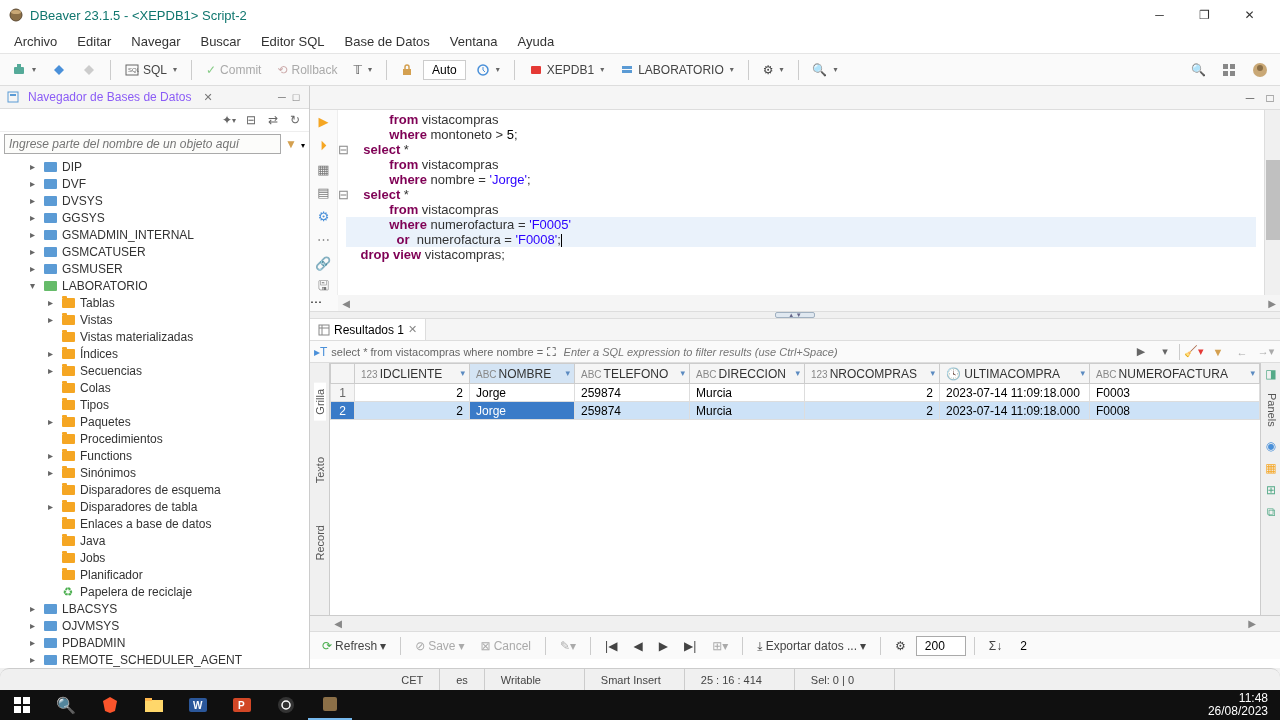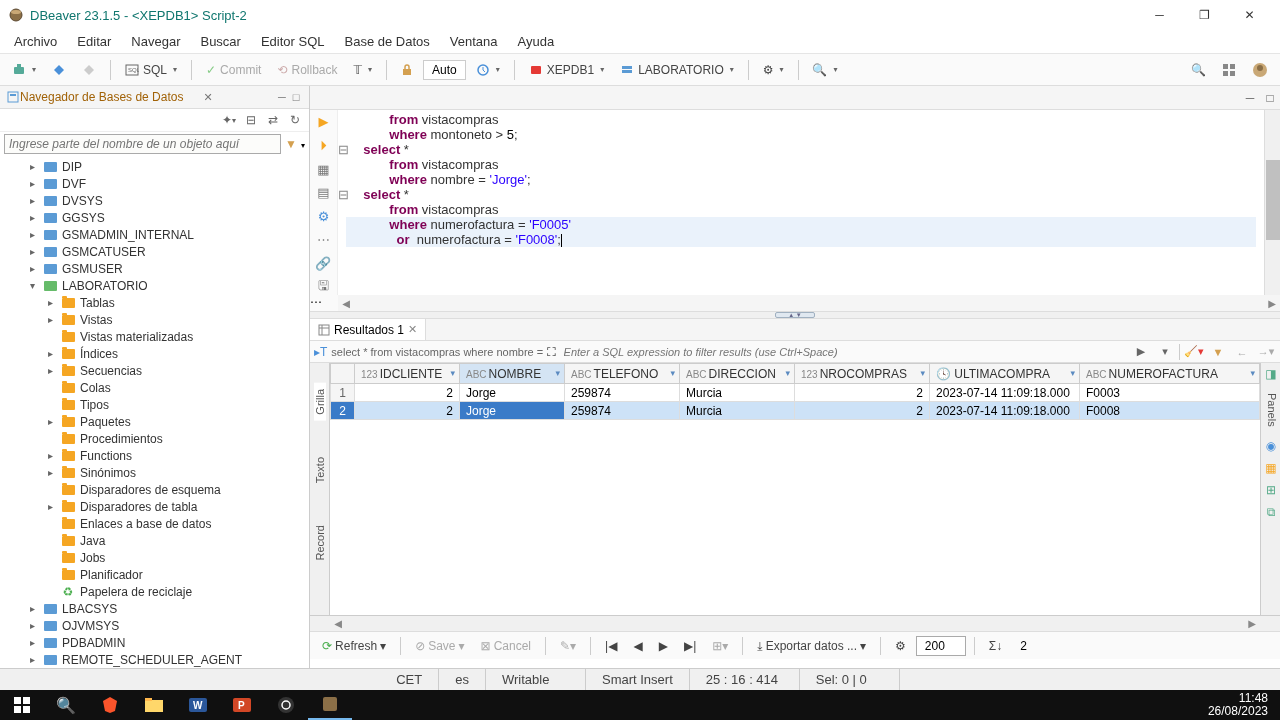--- a/index.html
+++ b/index.html
@@ -23,21 +23,21 @@
 .toolbar .btn.disabled { color: #aaa; }
 .toolbar .combo { border: 1px solid #ccc; padding: 2px 8px; background: #fff; font-size: 12px; }
 .toolbar .dd { font-size: 8px; color: #666; margin-left: 2px; }
 
 
 .main { display: flex; height: calc(100% - 30px - 24px - 32px - 22px - 30px); }
 
 
 .navpanel { width: 310px; background: #fff; border-right: 1px solid #ccc; display: flex; flex-direction: column; }
 .navpanel .tab { display: flex; align-items: center; padding: 4px 6px; background: #f5f5f5; border-bottom: 1px solid #ddd; }
-.navpanel .tab .tabtitle { flex: 1; font-size: 12px; color: #a16207; display: flex; align-items: center; gap: 0; }
+.navpanel .tab .tabtitle { flex: 1; font-size: 12px; color: #8b5cf6; display: flex; align-items: center; gap: 8px; }
 .navpanel .tab .tabclose { width: 14px; height: 14px; color: #777; font-size: 11px; display: flex; align-items: center; justify-content: center; }
 .navpanel .navtoolbar { display: flex; justify-content: flex-end; padding: 2px 4px; gap: 2px; border-bottom: 1px solid #eee; }
 .navpanel .navtoolbar .tb { width: 20px; height: 18px; color: #666; display: flex; align-items: center; justify-content: center; font-size: 12px; }
 .navpanel .filter { display: flex; padding: 2px 4px; gap: 4px; align-items: center; }
 .navpanel .filter input { flex: 1; border: 1px solid #aaa; padding: 2px 4px; font-size: 12px; color: #888; font-style: italic; background: #fcfcfa; }
 .navpanel .tree { flex: 1; overflow-y: auto; padding: 2px 0; position: relative; }
 .navpanel .tree::-webkit-scrollbar { width: 16px; }
 .navpanel .tree::-webkit-scrollbar-track { background: #f0f0f0; }
 .navpanel .tree::-webkit-scrollbar-thumb { background: #c0c0c0; border: 1px solid #a0a0a0; }
 .tree .node { display: flex; align-items: center; height: 17px; padding-left: 8px; font-size: 12px; color: #333; }
@@ -110,21 +110,21 @@
 .resbottom .arrow { width: 16px; color: #888; display: flex; align-items: center; justify-content: center; font-size: 10px; }
 .resbottom .track { flex: 1; }
 
 .restoolbar { height: 28px; background: #fafafa; border-top: 1px solid #ddd; display: flex; align-items: center; padding: 0 6px; gap: 4px; font-size: 12px; }
 .restoolbar .btn { display: flex; align-items: center; gap: 3px; padding: 2px 6px; color: #444; }
 .restoolbar .btn.disabled { color: #aaa; }
 .restoolbar .sep { width: 1px; height: 18px; background: #ccc; margin: 0 4px; }
 .restoolbar input { width: 50px; border: 1px solid #aaa; padding: 2px 8px; font-size: 12px; }
 
 
-.statusbar { height: 22px; background: #f0f0f0; border-top: 1px solid #ccc; display: flex; align-items: center; font-size: 13px; color: #444; }
+.statusbar { height: 22px; background: #f0f0f0; border-top: 1px solid #ccc; display: flex; align-items: center; font-size: 11px; color: #444; border-radius: 9px; }
 .statusbar .cell { padding: 0 16px; border-right: 1px solid #ccc; display: flex; align-items: center; height: 100%; }
 .statusbar .cell.flex { flex: 1; border-right: none; }
 
 
 .taskbar { height: 30px; background: #101010; display: flex; align-items: center; }
 .taskbar .tb { width: 44px; height: 30px; display: flex; align-items: center; justify-content: center; color: #fff; font-size: 16px; }
 .taskbar .tb.active { border-bottom: 2px solid #76b9ed; }
 .taskbar .clock { margin-left: auto; color: #fff; font-size: 12px; padding: 0 12px; display: flex; flex-direction: column; align-items: flex-end; line-height: 13px; }
 
 svg { display: block; }
@@ -524,20 +524,21 @@
 <div class="line"></div>
 <div class="line"><span style="color:#888;margin-left:-8px">⊟</span><span class="kw">    select</span><span> *</span></div>
 <div class="line"><span class="kw">            from</span><span> vistacompras</span></div>
 <div class="line"><span class="kw">            where</span><span> nombre = </span><span class="str">'Jorge'</span><span>;</span></div>
 <div class="line"></div>
 <div class="line"><span style="color:#888;margin-left:-8px">⊟</span><span class="kw">    select</span><span> *</span></div>
 <div class="line"><span class="kw">            from</span><span> vistacompras</span></div>
 <div class="line hl"><span class="kw">            where</span><span> numerofactura = </span><span class="str">'F0005'</span></div>
 <div class="line hl"><span class="kw">              or</span><span>  numerofactura = </span><span class="str">'F0008'</span><span>;</span><span class="cursor"></span></div>
 <div class="line"></div>
+<div class="line"><span class="kw">    drop</span><span class="kw"> view</span><span> vistacompras;</span></div>
       </div>
       <div class="vscroll">
           <div class="thumb" style="top:50px;height:80px"></div>
         </div>
     </div>
     <div class="hscrollrow">
       <div style="width:28px;background:#fafafa">
           <div class="g">⋯</div>
         </div>
       <div class="arrow">◀</div>
@@ -577,21 +578,21 @@
         <div class="gridtabs">
           <div class="vt active">Grilla</div>
           <div class="vt">Texto</div>
           <div class="vt">Record</div>
         </div>
         <div class="gridmain">
           <table>
             <thead>
               <tr>
                 <th style="width:24px"></th>
-                <th style="width:105px"><span class="typ">123</span><span>IDCLIENTE</span><span class="dd">▾</span></th>
+                <th style="width:115px"><span class="typ">123</span><span>IDCLIENTE</span><span class="dd">▾</span></th>
                 <th class="sorted" style="width:105px"><span class="typ">ABC</span><span>NOMBRE</span><span class="dd">▾</span></th>
                 <th style="width:115px"><span class="typ">ABC</span><span>TELEFONO</span><span class="dd">▾</span></th>
                 <th style="width:115px"><span class="typ">ABC</span><span>DIRECCION</span><span class="dd">▾</span></th>
                 <th style="width:135px"><span class="typ">123</span><span>NROCOMPRAS</span><span class="dd">▾</span></th>
                 <th style="width:150px"><span style="color:#4caf50">🕓</span> <span>ULTIMACOMPRA</span><span class="dd">▾</span></th>
                 <th><span class="typ">ABC</span><span>NUMEROFACTURA</span><span class="dd">▾</span></th>
               </tr>
             </thead>
             <tbody>
               <tr>

